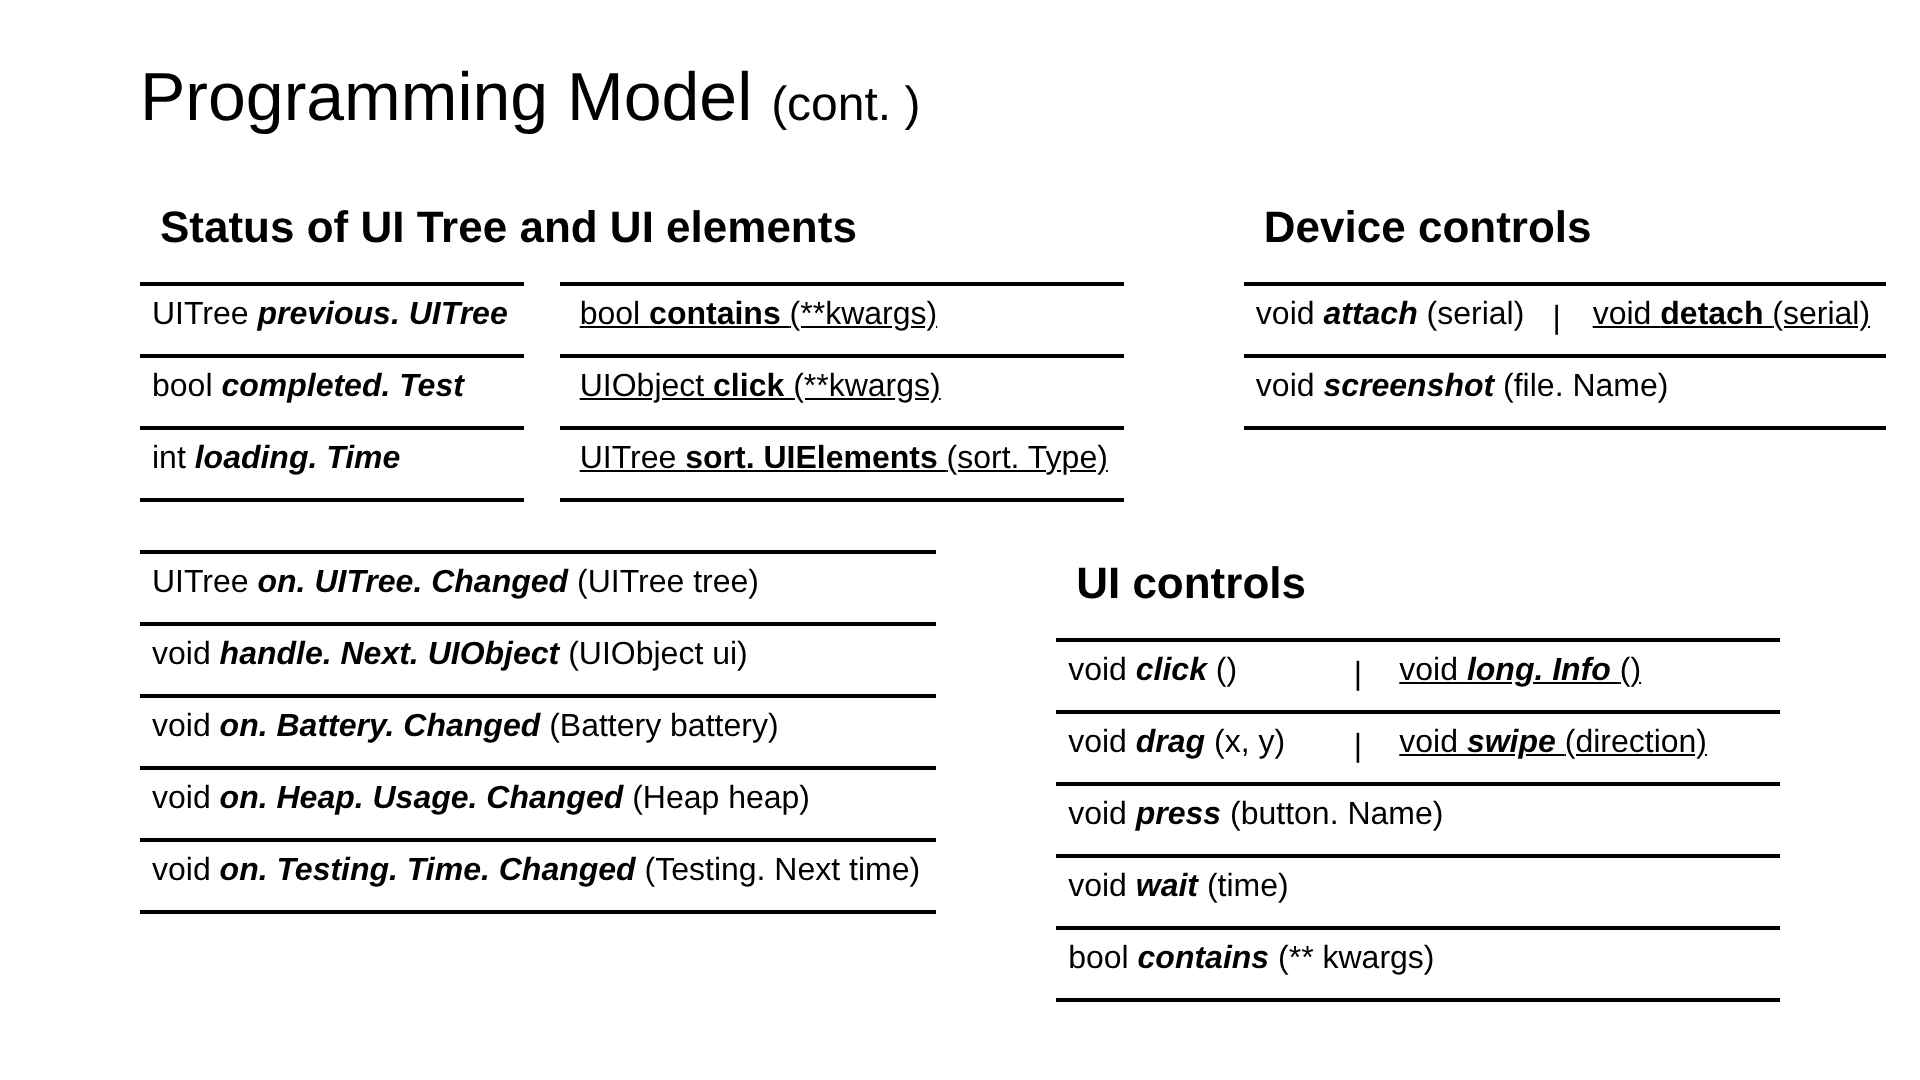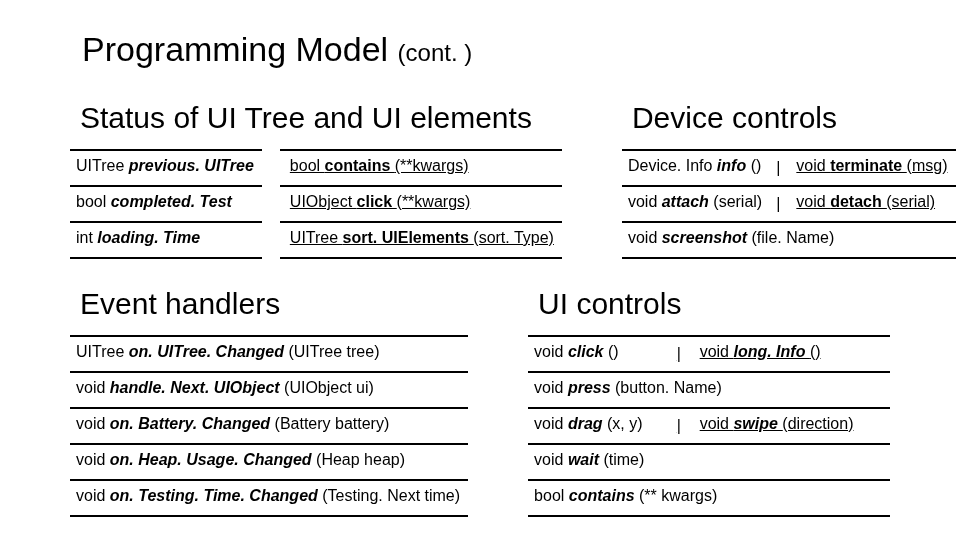--- a/index.html
+++ b/index.html
@@ -1,23 +1,23 @@
 <!DOCTYPE html>
 <html><head>
 <meta charset="utf-8">
 <style>
   * { box-sizing: border-box; margin: 0; padding: 0; }
   html, body { width: 960px; height: 540px; background: #fff; font-family: "Segoe UI", Arial, sans-serif; color: #000; }
   .slide { padding: 30px 70px 0 70px; }
-  .title { font-size: 34px; font-weight: 400; margin-bottom: 28px; margin-left: 12px; }
+  .title { font-size: 34px; font-weight: 400; margin-bottom: 28px; }
   .title .cont { font-size: 24px; }
   .sections { display: flex; gap: 60px; }
   .left { flex: 1; }
   .right { flex: 1; }
-  .section-title { font-size: 30px; font-weight: 400; margin: 4px 0 14px 10px; }
+  .section-title { font-size: 22px; font-weight: 700; margin: 4px 0 14px 10px; }
   table { border-collapse: collapse; width: 100%; }
   td { border-top: 2px solid #000; border-bottom: 2px solid #000; padding: 6px 8px 10px 6px; font-size: 16px; vertical-align: middle; white-space: nowrap; }
   td + td { padding-left: 10px; text-decoration: underline; }
   .bold { font-weight: 700; }
   .bolditalic { font-weight: 700; font-style: italic; }
   .pipe { padding: 0 6px; font-weight: 400; }
   .row2 { display: flex; gap: 60px; margin-top: 24px; }
   .col-wide { flex: 1; }
   .col-narrow { flex: 1; }
   .status-table td:first-child { width: 180px; }
@@ -53,41 +53,35 @@
           <td><span>UITree </span><span class="bold">sort. UIElements </span><span>(sort. Type)</span></td>
         </tr>
       </tbody>
         </table>
     </div>
 
     <div class="right">
       <div class="section-title">Device controls</div>
       <table class="device-table">
         <tbody>
-            <tr>
-          <td><span>Device. Info </span><span class="bolditalic">info </span><span>()</span></td>
-          <td class="pipe">|</td>
-          <td><span>void </span><span class="bold">terminate </span><span>(msg)</span></td>
-        </tr>
         <tr>
           <td><span>void </span><span class="bolditalic">attach </span><span>(serial)</span></td>
           <td class="pipe">|</td>
           <td><span>void </span><span class="bold">detach </span><span>(serial)</span></td>
         </tr>
         <tr>
           <td colspan="3"><span>void </span><span class="bolditalic">screenshot </span><span>(file. Name)</span></td>
         </tr>
       </tbody>
         </table>
     </div>
   </div>
 
   <div class="row2">
     <div class="col-wide">
-      <div class="section-title">Event handlers</div>
       <table>
         <tbody>
             <tr>
               <td><span>UITree </span><span class="bolditalic">on. UITree. Changed </span><span>(UITree tree)</span></td>
             </tr>
         <tr>
               <td><span>void </span><span class="bolditalic">handle. Next. UIObject </span><span>(UIObject ui)</span></td>
             </tr>
         <tr>
               <td><span>void </span><span class="bolditalic">on. Battery. Changed </span><span>(Battery battery)</span></td>
@@ -105,27 +99,27 @@
     <div class="col-narrow">
       <div class="section-title">UI controls</div>
       <table>
         <tbody>
             <tr>
           <td><span>void </span><span class="bolditalic">click </span><span>()</span></td>
           <td class="pipe">|</td>
           <td><span> void </span><span class="bolditalic">long. Info </span><span>()</span></td>
         </tr>
         <tr>
-              <td colspan="3"><span>void </span><span class="bolditalic">press </span><span>(button. Name)</span></td>
-            </tr>
-        <tr>
           <td><span>void </span><span class="bolditalic">drag </span><span>(x, y)</span></td>
           <td class="pipe">|</td>
           <td><span>void </span><span class="bolditalic">swipe </span><span>(direction)</span></td>
         </tr>
+        <tr>
+              <td colspan="3"><span>void </span><span class="bolditalic">press </span><span>(button. Name)</span></td>
+            </tr>
         <tr>
               <td colspan="3"><span>void </span><span class="bolditalic">wait </span><span>(time)</span></td>
             </tr>
         <tr>
               <td colspan="3"><span>bool </span><span class="bolditalic">contains </span><span>(** kwargs)</span></td>
             </tr>
       </tbody>
         </table>
     </div>
   </div>

